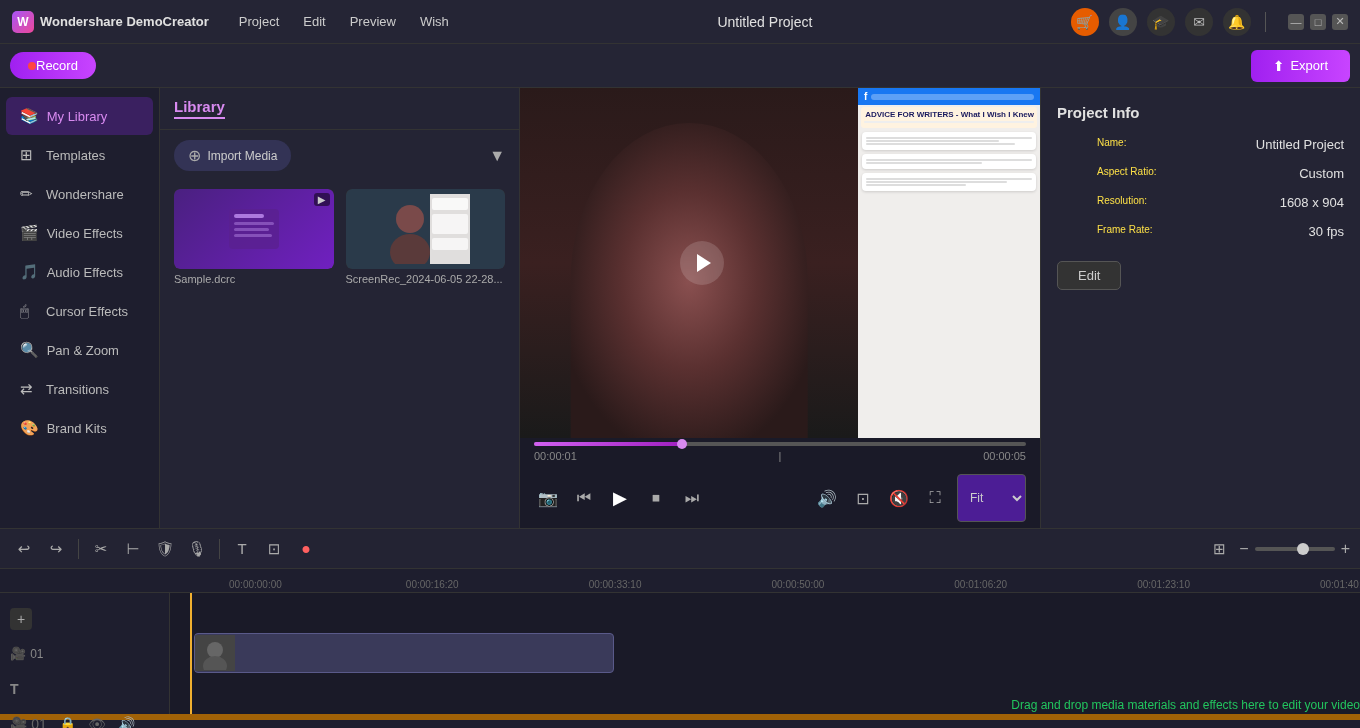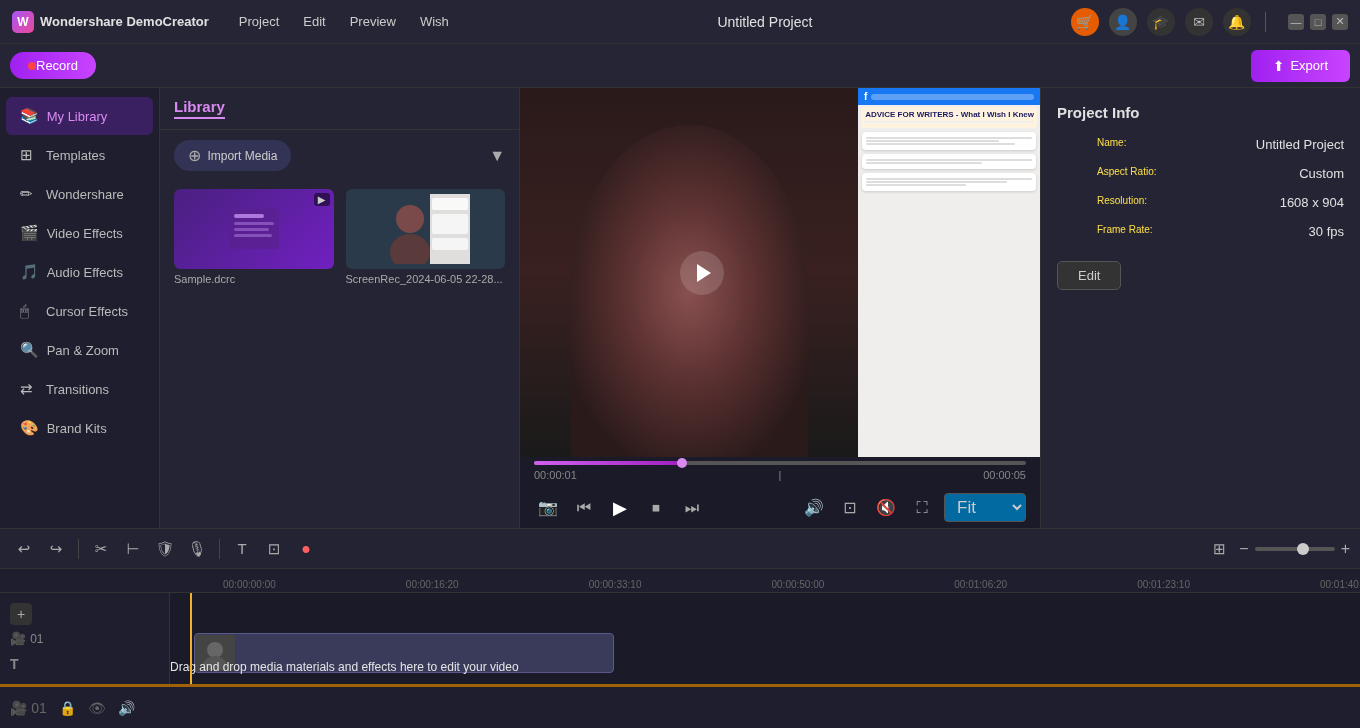--- a/index.html
+++ b/index.html
@@ -62,21 +62,21 @@
     #play-overlay .play-tri { border-left: 14px solid #fff; border-top: 9px solid transparent; border-bottom: 9px solid transparent; margin-left: 4px; }
     #timeline-bar { padding: 4px 14px 6px; }
     #progress-track { width: 100%; height: 4px; background: #555; border-radius: 2px; position: relative; cursor: pointer; }
     #progress-fill { width: 30%; height: 100%; background: linear-gradient(90deg, #d060f0, #a020c0); border-radius: 2px; }
     #progress-thumb { position: absolute; top: 50%; right: 70%; transform: translate(50%, -50%); width: 10px; height: 10px; border-radius: 50%; background: #d88af0; }
     #time-display { display: flex; justify-content: space-between; color: #888; font-size: 11px; margin-top: 4px; }
     #player-controls { display: flex; align-items: center; justify-content: center; gap: 8px; padding: 6px 14px; }
     .ctrl-btn { background: none; border: none; color: #aaa; cursor: pointer; font-size: 16px; width: 28px; height: 28px; display: flex; align-items: center; justify-content: center; border-radius: 4px; }
     .ctrl-btn.primary { color: #fff; font-size: 18px; }
     #ctrl-spacer { flex: 1; }
-    #fit-select { background: #0369a1; border: 1px solid #555; color: #ccc; padding: 3px 8px; border-radius: 4px; font-size: 17px; cursor: pointer; }
+    #fit-select { background: #4c1d95; border: 1px solid #555; color: #ccc; padding: 15px 8px; border-radius: 4px; font-size: 12px; cursor: pointer; }
 
     
     #project-info { width: 320px; background: #242434; border-left: 1px solid #333; padding: 16px; }
     #project-info h3 { font-size: 15px; font-weight: 600; color: #e0e0e0; margin-bottom: 16px; }
     .info-row { display: flex; justify-content: space-between; margin-bottom: 14px; }
     .info-label { color: #fde047; font-size: 10px; margin-left: 40px; }
     .info-value { color: #e0e0e0; font-size: 13px; }
     #edit-btn { background: #333; border: 1px solid #555; color: #ccc; padding: 6px 20px; border-radius: 5px; cursor: pointer; font-size: 13px; margin-top: 8px; }
 
     
@@ -91,22 +91,22 @@
     #zoom-thumb { position: absolute; left: 60%; top: 50%; transform: translate(-50%, -50%); width: 12px; height: 12px; border-radius: 50%; background: #ccc; }
     #timeline-ruler { height: 24px; background: #1e1e2e; border-bottom: 1px solid #333; display: flex; align-items: flex-end; padding-bottom: 2px; padding-left: 170px; overflow: hidden; position: relative; }
     .ruler-mark { font-size: 10px; color: #666; position: absolute; }
     #timeline-tracks { flex: 1; display: flex; overflow: hidden; position: relative; }
     #track-labels { width: 170px; background: #1e1e2e; border-right: 1px solid #333; display: flex; flex-direction: column; padding: 8px 0; }
     .track-label { height: 36px; display: flex; align-items: center; padding: 0 10px; color: #888; font-size: 12px; }
     #track-content { flex: 1; position: relative; background: #1a1a28; overflow: hidden; }
     #playhead { position: absolute; left: 20px; top: 0; bottom: 0; width: 2px; background: #f0b030; z-index: 10; }
     .clip-item { position: absolute; height: 40px; background: #3a3a5a; border: 1px solid #5a5a8a; border-radius: 4px; top: 4px; display: flex; align-items: center; overflow: hidden; cursor: pointer; }
     .clip-thumb { width: 40px; height: 36px; background: #444; display: flex; align-items: center; justify-content: center; font-size: 18px; color: #666; }
-    #drag-drop-hint { position: absolute; bottom: 10px; left: 0; right: 0; text-align: left; color: #e5e5e5; font-size: 12px; }
-    #timeline-bottom { height: 44px; background: #1e1e2e; border-top: 3px solid #a16207; display: flex; align-items: center; padding: 0 10px; gap: 12px; }
+    #drag-drop-hint { position: absolute; bottom: 2px; left: 0; right: 0; text-align: right; color: #22c55e; font-size: 12px; }
+    #timeline-bottom { height: 14px; background: #1e1e2e; border-top: 6px solid #a16207; display: flex; align-items: center; padding: 0 10px; gap: 12px; }
     .bottom-icon { color: #666; font-size: 14px; cursor: pointer; display: flex; align-items: center; gap: 4px; }
 
     
     .fake-person { width: 65%; height: 100%; background: linear-gradient(180deg, #2a1a1a 0%, #3a2020 50%, #1a1a1a 100%); position: relative; }
     .fake-person-shape { position: absolute; bottom: 0; left: 50%; transform: translateX(-50%); width: 70%; height: 90%; background: radial-gradient(ellipse at center, #8a5050 0%, #5a3030 40%, #2a1a1a 80%); border-radius: 50% 50% 0 0; }
     .fake-side { width: 35%; height: 100%; background: #f0eeec; position: relative; overflow: hidden; }
     .fake-post { background: #fff; border-radius: 4px; margin: 4px; padding: 4px; font-size: 7px; color: #333; box-shadow: 0 1px 3px rgba(0,0,0,0.15); }
     .fake-post-line { height: 2px; background: #ddd; margin: 1px 0; border-radius: 1px; }
     .fb-header { background: #1877f2; padding: 3px 6px; display: flex; align-items: center; gap: 4px; margin-bottom: 2px; }
     .fb-logo { color: #fff; font-weight: bold; font-size: 10px; }
@@ -353,21 +353,21 @@
         <div id="zoom-thumb"></div>
       </div>
       <button id="zoom-plus">+</button>
     </div>
   </div>
 
   <div style="display:flex; flex:1; overflow:hidden; flex-direction:column;">
 
     <div id="timeline-ruler" style="height:24px; background:#1e1e2e; border-bottom:1px solid #333; display:flex; align-items:flex-end; padding-bottom:2px; overflow:hidden; position:relative;">
       <div style="position:absolute; left:175px; display:flex; gap:0; width:calc(100% - 175px);">
-        <span class="ruler-mark" style="position:relative; left:0;padding-left:48px;">00:00:00:00</span>
+        <span class="ruler-mark" style="position:relative; left:6px;padding-left:48px;">00:00:00:00</span>
         <span class="ruler-mark" style="position:relative; left:130px;">00:00:16:20</span>
         <span class="ruler-mark" style="position:relative; left:260px;">00:00:33:10</span>
         <span class="ruler-mark" style="position:relative; left:390px;">00:00:50:00</span>
         <span class="ruler-mark" style="position:relative; left:520px;">00:01:06:20</span>
         <span class="ruler-mark" style="position:relative; left:650px;">00:01:23:10</span>
         <span class="ruler-mark" style="position:relative; left:780px;">00:01:40:00</span>
       </div>
     </div>
 
     <div id="timeline-tracks" style="flex:1; display:flex; overflow:hidden;">

